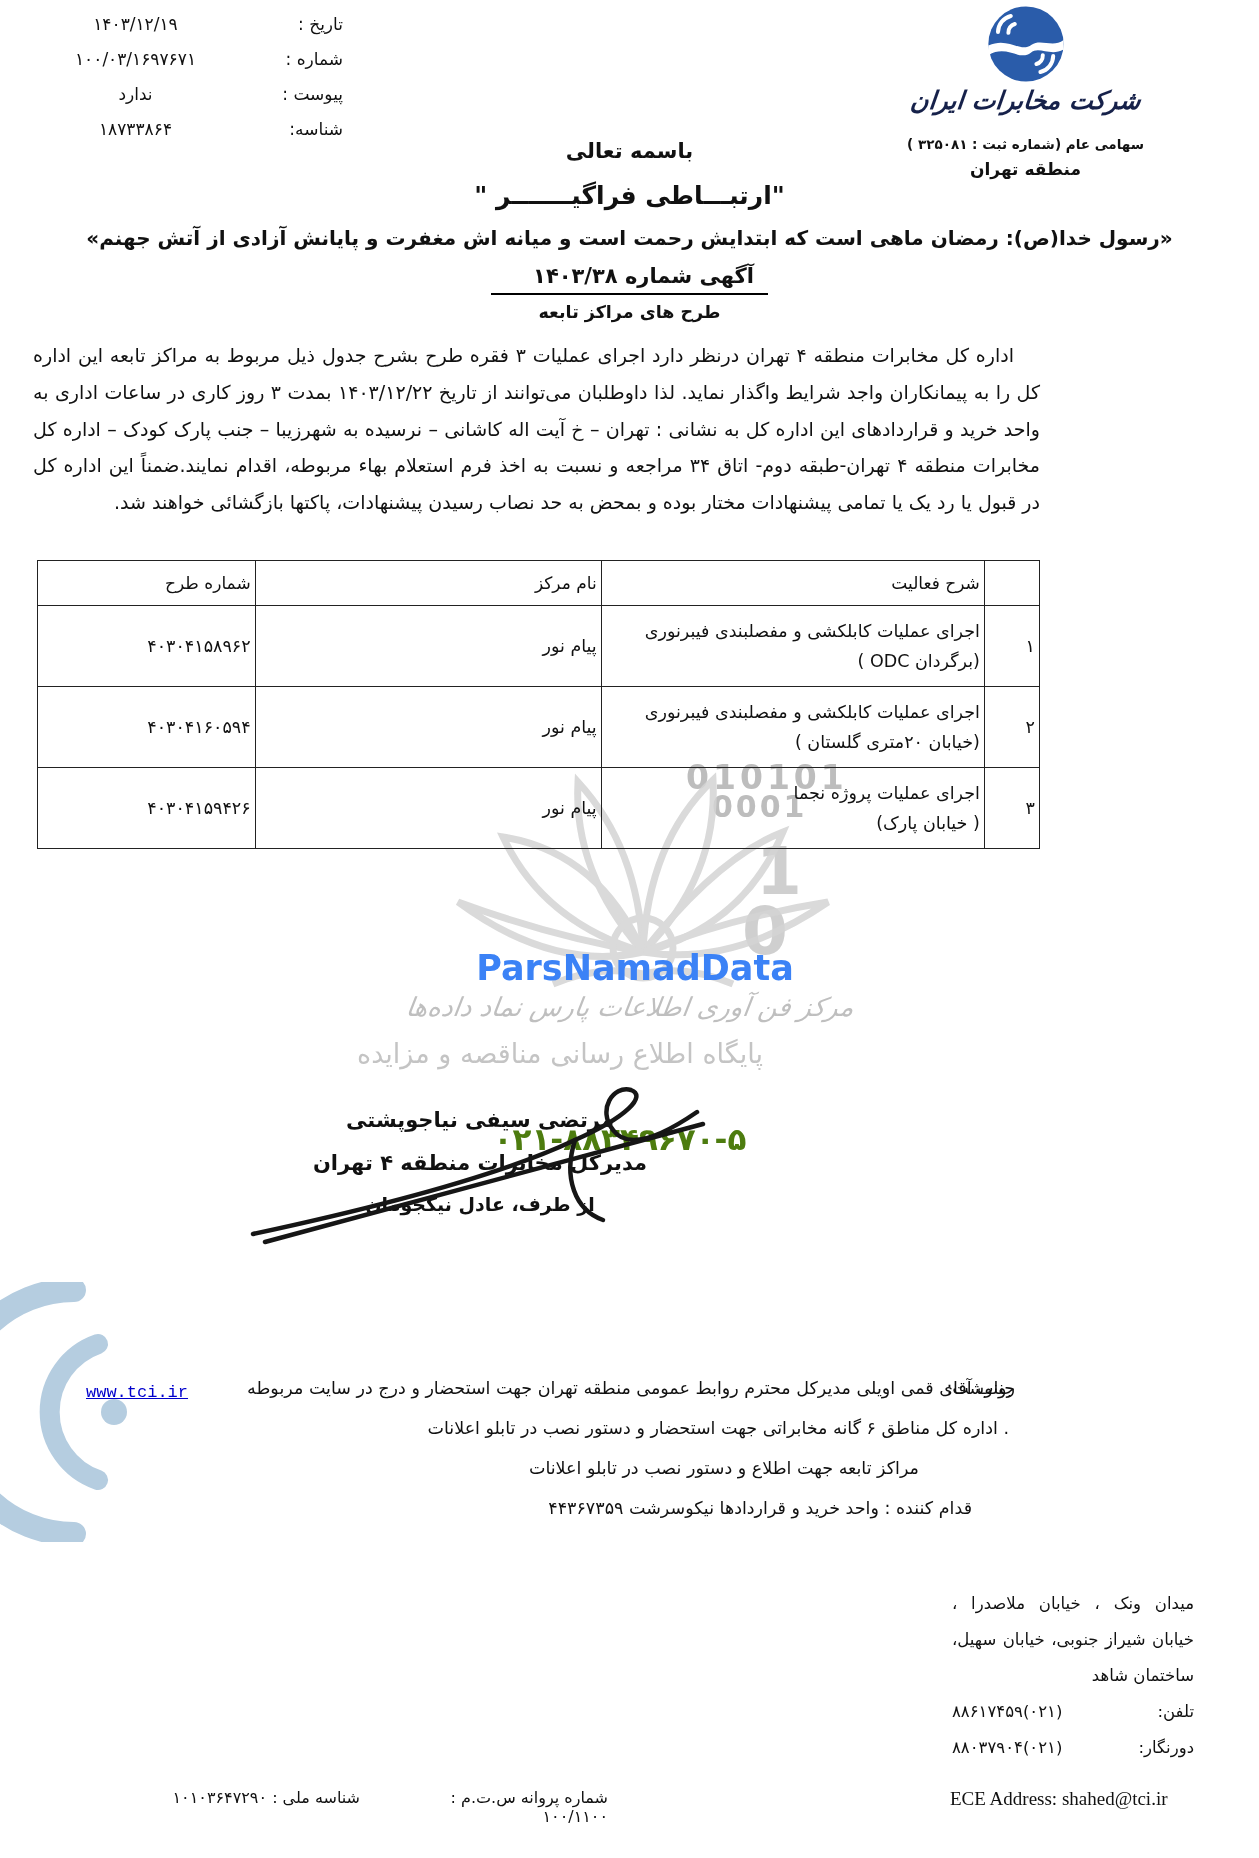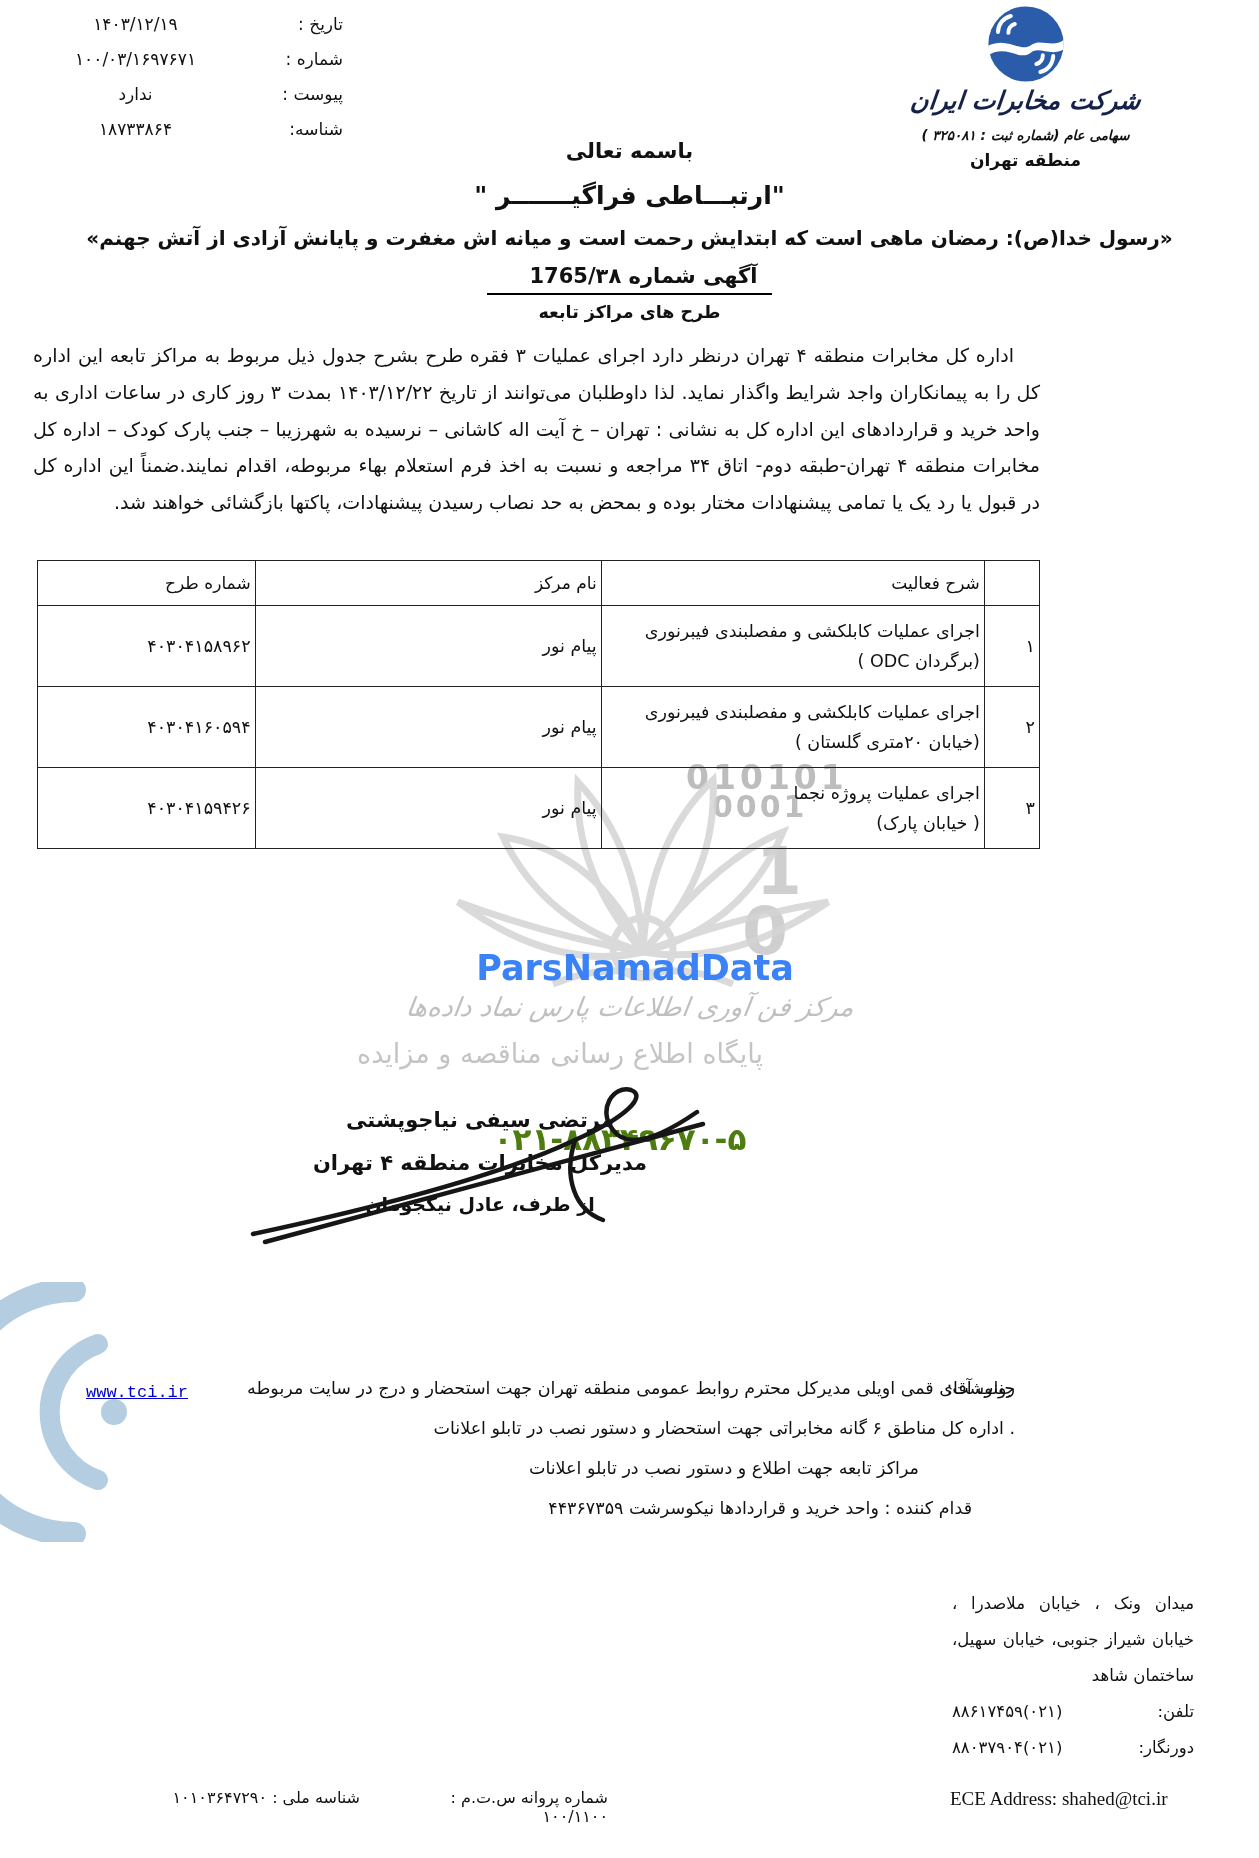--- a/index.html
+++ b/index.html
@@ -18,21 +18,21 @@
   
   .meta{left:28px;top:14px;width:315px;font-size:17px;}
   .meta-row{display:flex;direction:rtl;align-items:baseline;margin-bottom:15px;}
   .meta-label{width:100px;text-align:right;}
   .meta-value{flex:1;text-align:center;}
 
   
   .letterhead{left:858px;top:4px;width:335px;text-align:center;}
   .logo-wrap{width:82px;height:80px;margin:0 auto;}
   .company-name{font-size:25px;font-weight:bold;font-style:italic;color:#16214a;margin-top:2px;transform:skewX(-6deg);}
-  .company-type{font-size:13.5px;font-weight:bold;margin-top:12px;font-style:italic;}
+  .company-type{font-size:13.5px;font-weight:bold;margin-top:21px;}
   .region{font-size:17px;font-weight:bold;margin-top:7px;}
 
   
   .center-line{left:0;width:1259px;text-align:center;}
   .bismillah{top:139px;font-size:21px;font-weight:bold;}
   .slogan{top:181px;font-size:25px;font-weight:bold;letter-spacing:1px;}
   .hadith{top:226px;font-size:20px;font-weight:bold;}
   .notice-wrap{top:264px;}
   .notice{display:inline-block;font-size:21px;font-weight:bold;border-bottom:2.5px solid #000;padding:0 14px 5px 42px;}
   .subject{top:302px;font-size:17.5px;font-weight:bold;}
@@ -65,21 +65,21 @@
   .sig-name{font-size:21px;font-weight:bold;}
   .sig-title{font-size:21px;font-weight:bold;margin-top:19px;}
   .sig-behalf{font-size:19px;font-weight:bold;margin-top:18px;}
   .sig-scrawl{left:235px;top:1082px;width:510px;height:170px;pointer-events:none;}
 
   
   .cc-label{left:840px;top:1378px;width:175px;font-size:17.5px;}
   .cc-list{left:0px;top:1376px;width:1015px;font-size:17.5px;}
   .cc-item{text-align:right;margin-bottom:15px;line-height:25px;}
   .cc-i1{margin-left:0;margin-right:0;}
-  .cc-i2{}
+  .cc-i2{margin-right:6px;}
   .cc-i3{margin-right:96px;}
   .cc-i4{margin-right:43px;}
 
   
   .addr{left:952px;top:1586px;width:242px;font-size:16.5px;line-height:36px;}
   .addr-line{text-align:justify;text-align-last:justify;}
   .addr-row{display:flex;direction:rtl;margin-top:0px;}
   .addr-row .lbl{width:72px;text-align:right;}
   .addr-row .val{flex:1;text-align:left;direction:ltr;}
   .ece{left:950px;top:1788px;width:290px;font-family:"Liberation Serif","DejaVu Serif",serif;font-size:19px;}
@@ -127,21 +127,21 @@
     </div>
     <div class="company-name rtl">شرکت مخابرات ایران</div>
     <div class="company-type rtl">سهامی عام (شماره ثبت : ۳۲۵۰۸۱ )</div>
     <div class="region rtl">منطقه تهران</div>
   </div>
 
   <div class="abs center-line bismillah rtl">باسمه تعالی</div>
   <div class="abs center-line slogan rtl">"ارتبـــاطی فراگیـــــــر "</div>
   <div class="abs center-line hadith rtl">«رسول خدا(ص): رمضان ماهی است که ابتدایش رحمت است و میانه اش مغفرت و پایانش آزادی از آتش جهنم»</div>
   <div class="abs center-line notice-wrap">
-    <span class="notice rtl">آگهی شماره 1765/۳۸</span>
+    <span class="notice rtl">آگهی شماره ۱۴۰۳/۳۸</span>
   </div>
   <div class="abs center-line subject rtl">طرح های مراکز تابعه</div>
 
   <div class="abs body-par rtl">اداره کل مخابرات منطقه ۴ تهران درنظر دارد اجرای عملیات ۳ فقره طرح بشرح جدول ذیل مربوط به مراکز تابعه این اداره کل را به پیمانکاران واجد شرایط واگذار نماید. لذا داوطلبان می‌توانند از تاریخ ۱۴۰۳/۱۲/۲۲ بمدت ۳ روز کاری در ساعات اداری به واحد خرید و قراردادهای این اداره کل  به نشانی : تهران – خ آیت اله کاشانی – نرسیده به شهرزیبا – جنب پارک کودک – اداره کل مخابرات منطقه ۴ تهران-طبقه  دوم- اتاق ۳۴ مراجعه و نسبت به اخذ فرم استعلام بهاء مربوطه، اقدام نمایند.ضمناً این اداره کل در قبول یا رد یک یا تمامی پیشنهادات مختار بوده و بمحض به حد نصاب  رسیدن پیشنهادات، پاکتها بازگشائی خواهند شد.</div>
 
   <div class="abs wm-digits1">010101</div>
   <div class="abs wm-digits2">0001</div>
   <div class="abs wm-big1">1</div>
   <div class="abs wm-big0">0</div>
   <div class="abs wm-flower">

